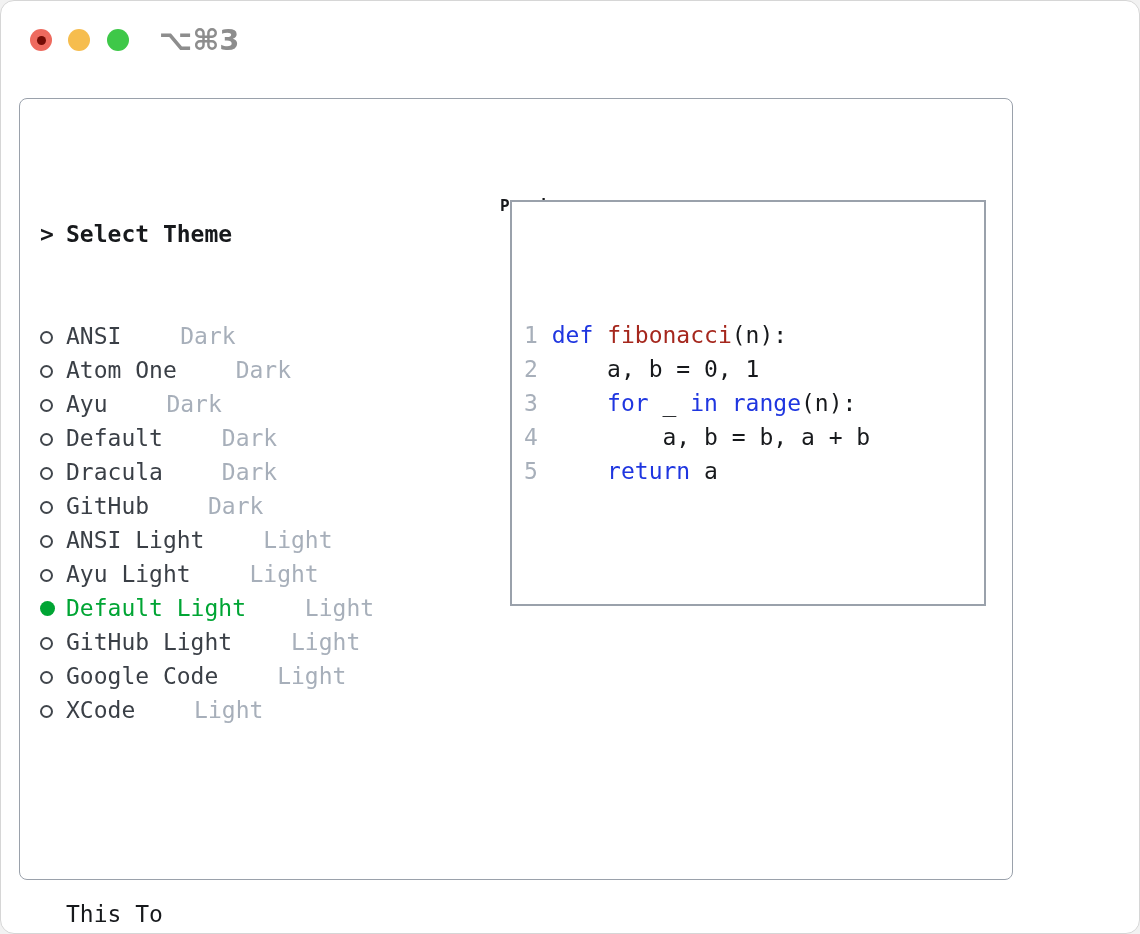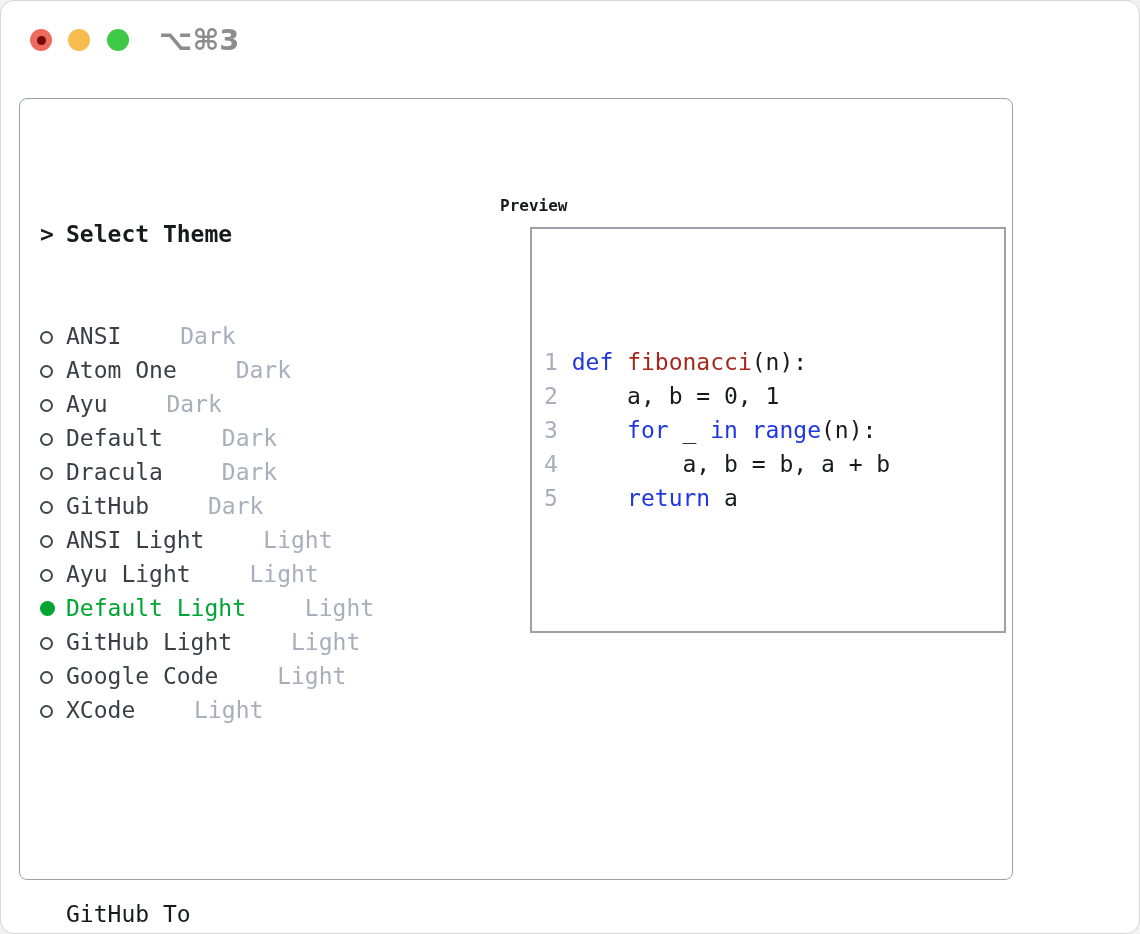--- a/index.html
+++ b/index.html
@@ -63,22 +63,22 @@
   .item-name{color:var(--text-dark);}
   .item-name.selected{color:var(--green);}
   .item-variant{color:var(--muted);margin-left:45px;}
   .spacer-row{height:34px;}
   
   .preview-label{
     position:absolute;left:480px;top:50px;font-size:16px;line-height:34px;
     font-weight:bold;color:var(--near-black);margin-top:40px;
   }
   .preview-box{
-    position:absolute;left:510px;top:101px;width:476px;height:406px;
-    border:2px solid var(--border-gray);background:#fff;margin-top:27px;
+    position:absolute;left:490px;top:101px;width:476px;height:406px;
+    border:2px solid var(--border-gray);background:#fff;
   }
   .preview-content{
     padding:48px 0 0 12px;font-size:23px;line-height:34px;white-space:pre;
   }
   .pline{height:34px;white-space:pre;}
   .lnum{color:var(--muted);}
   .c-pl{color:var(--near-black);}
   .c-kw{color:var(--kw-blue);}
   .c-fn{color:var(--fn-red);}
   .c-ctx{color:var(--ctx-gray);}
@@ -100,21 +100,21 @@
 
   <div class="main-box">
 
     <div class="left-col">
       <div class="row">
         <span class="gutter"><span class="cursor-glyph">&gt;</span></span><span class="list-header">Select Theme</span>
       </div>
       <div><div class="row"><span class="gutter"><span class="radio"></span></span><span class="item-name">ANSI</span><span class="item-variant"> Dark</span></div><div class="row"><span class="gutter"><span class="radio"></span></span><span class="item-name">Atom One</span><span class="item-variant"> Dark</span></div><div class="row"><span class="gutter"><span class="radio"></span></span><span class="item-name">Ayu</span><span class="item-variant"> Dark</span></div><div class="row"><span class="gutter"><span class="radio"></span></span><span class="item-name">Default</span><span class="item-variant"> Dark</span></div><div class="row"><span class="gutter"><span class="radio"></span></span><span class="item-name">Dracula</span><span class="item-variant"> Dark</span></div><div class="row"><span class="gutter"><span class="radio"></span></span><span class="item-name">GitHub</span><span class="item-variant"> Dark</span></div><div class="row"><span class="gutter"><span class="radio"></span></span><span class="item-name">ANSI Light</span><span class="item-variant"> Light</span></div><div class="row"><span class="gutter"><span class="radio"></span></span><span class="item-name">Ayu Light</span><span class="item-variant"> Light</span></div><div class="row"><span class="gutter"><span class="radio selected"></span></span><span class="item-name selected">Default Light</span><span class="item-variant"> Light</span></div><div class="row"><span class="gutter"><span class="radio"></span></span><span class="item-name">GitHub Light</span><span class="item-variant"> Light</span></div><div class="row"><span class="gutter"><span class="radio"></span></span><span class="item-name">Google Code</span><span class="item-variant"> Light</span></div><div class="row"><span class="gutter"><span class="radio"></span></span><span class="item-name">XCode</span><span class="item-variant"> Light</span></div></div>
       <div class="spacer-row"></div>
       <div class="row">
-        <span class="gutter"></span><span class="section-header">GitHub To</span>
+        <span class="gutter"></span><span class="section-header">This To</span>
       </div>
       
       
       
       
     </div>
 
     <div class="preview-label">Preview</div>
 
     <div class="preview-box">

